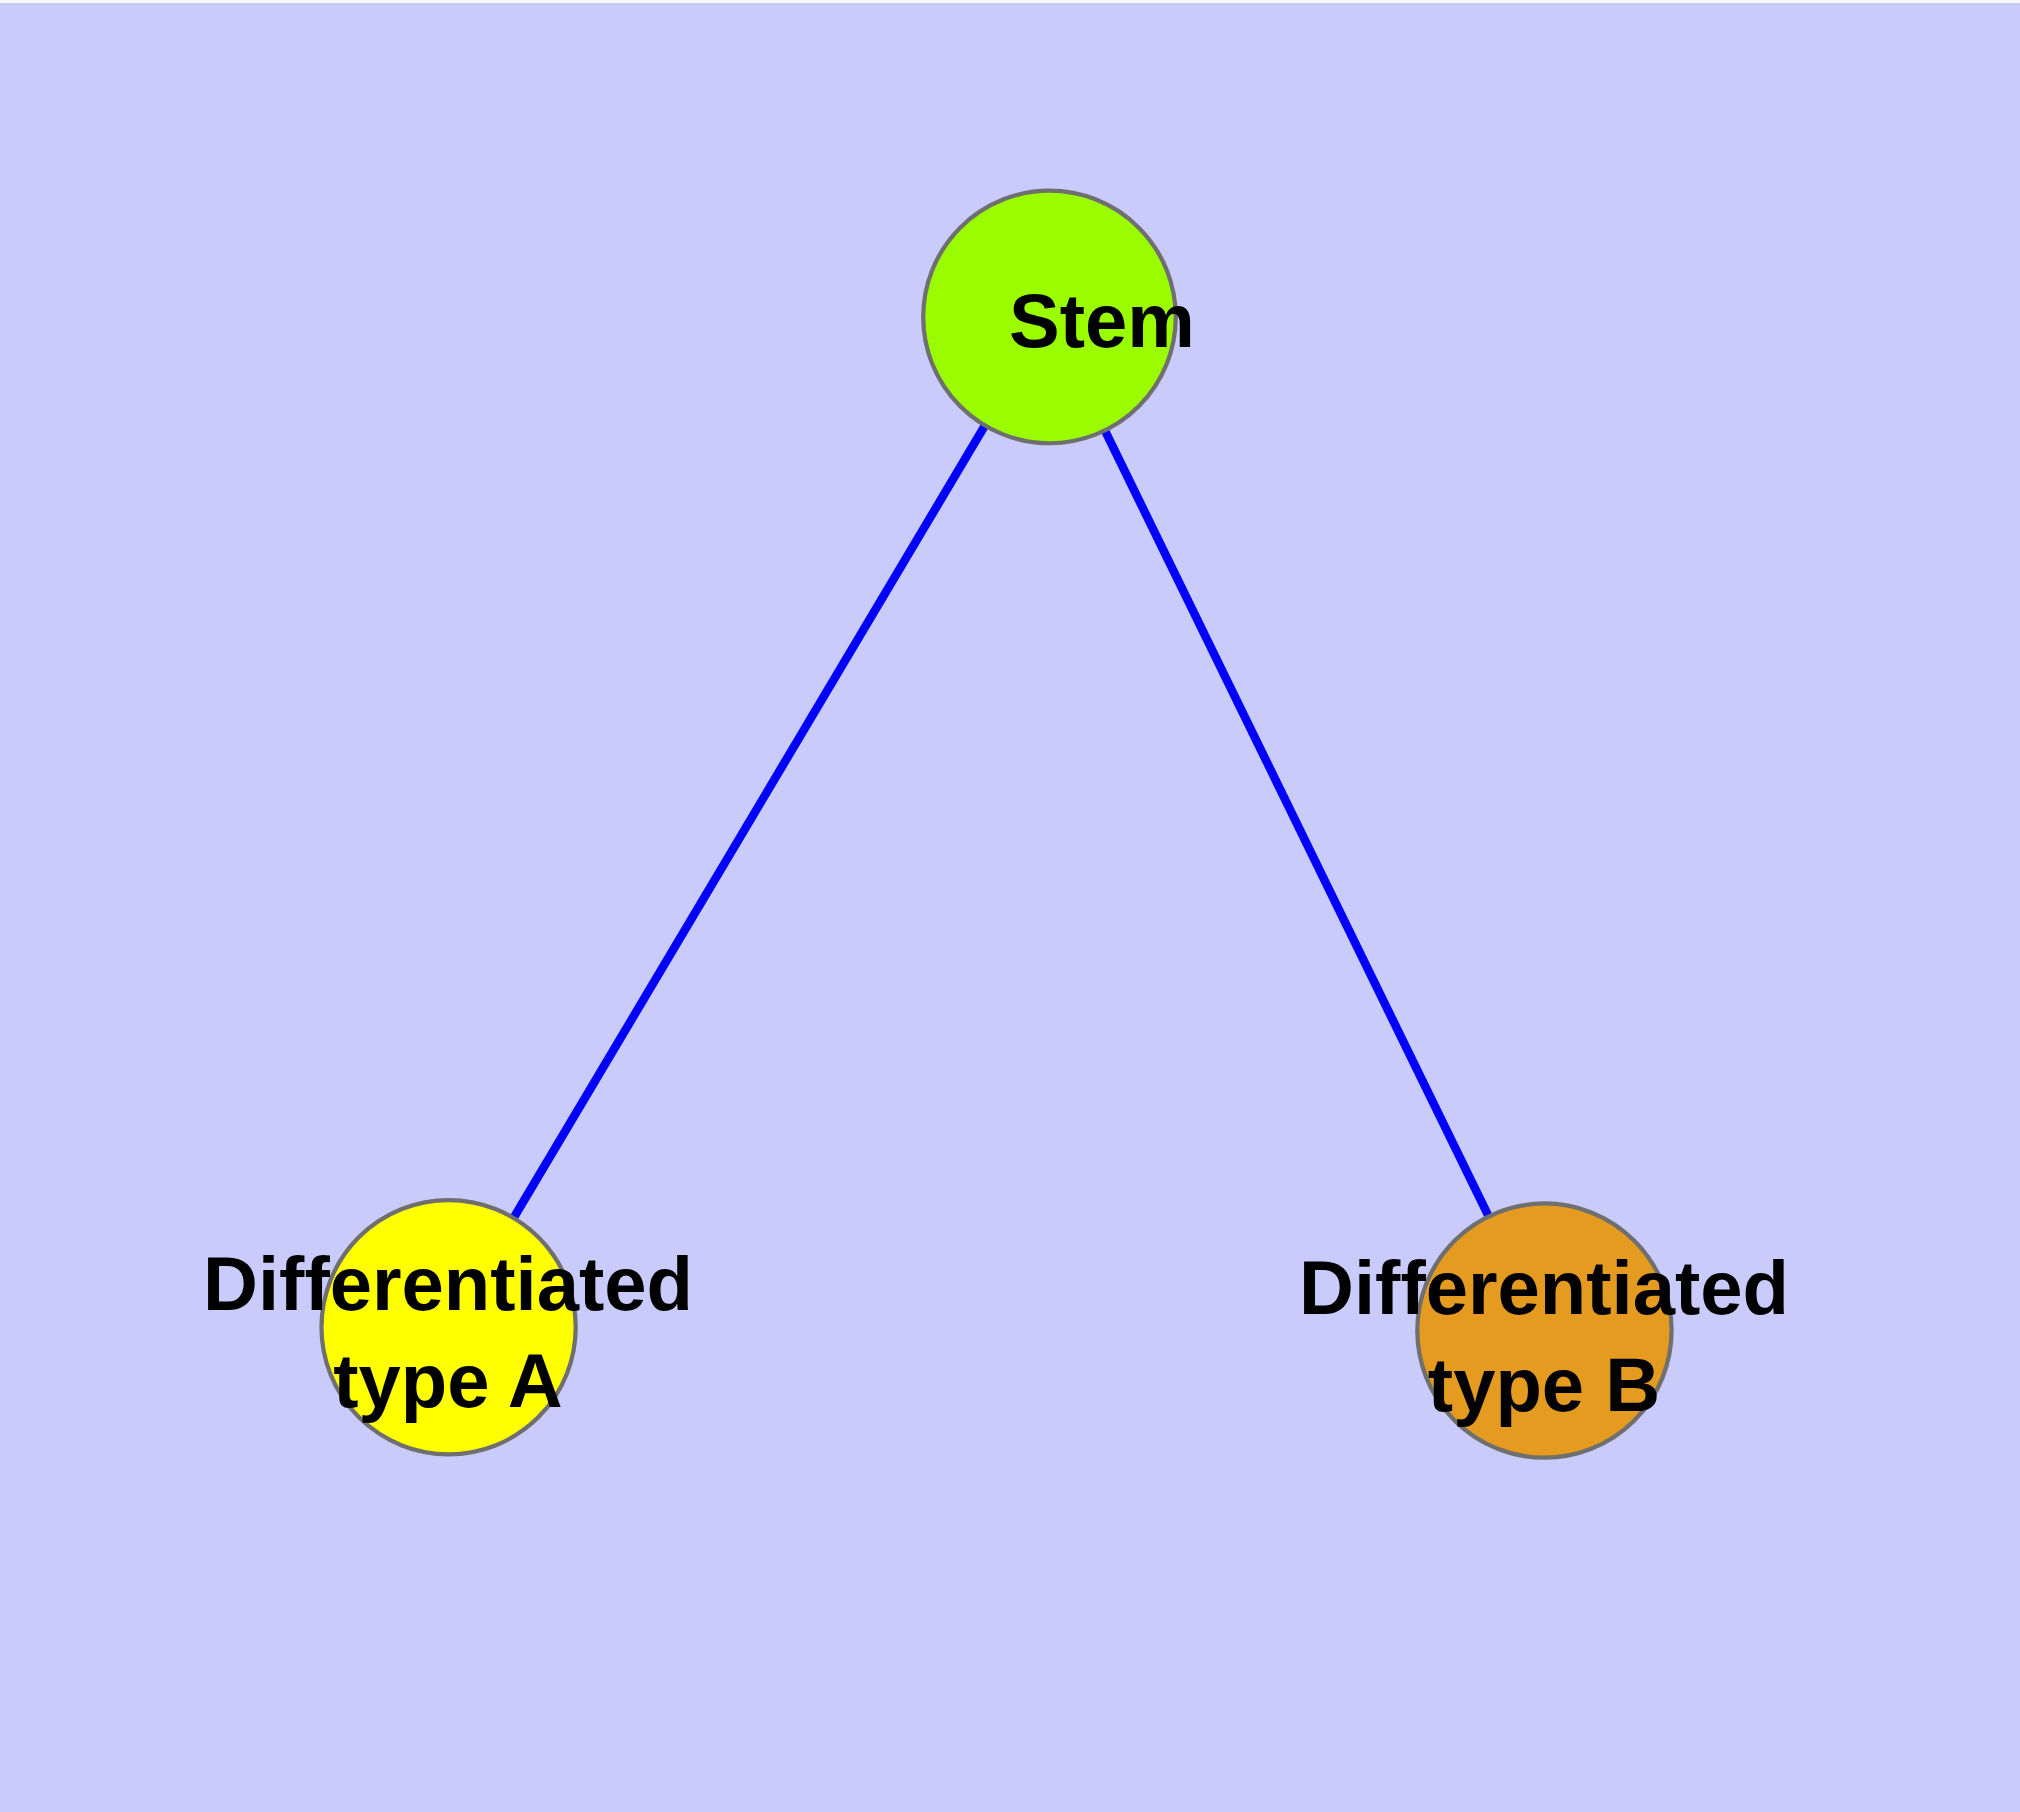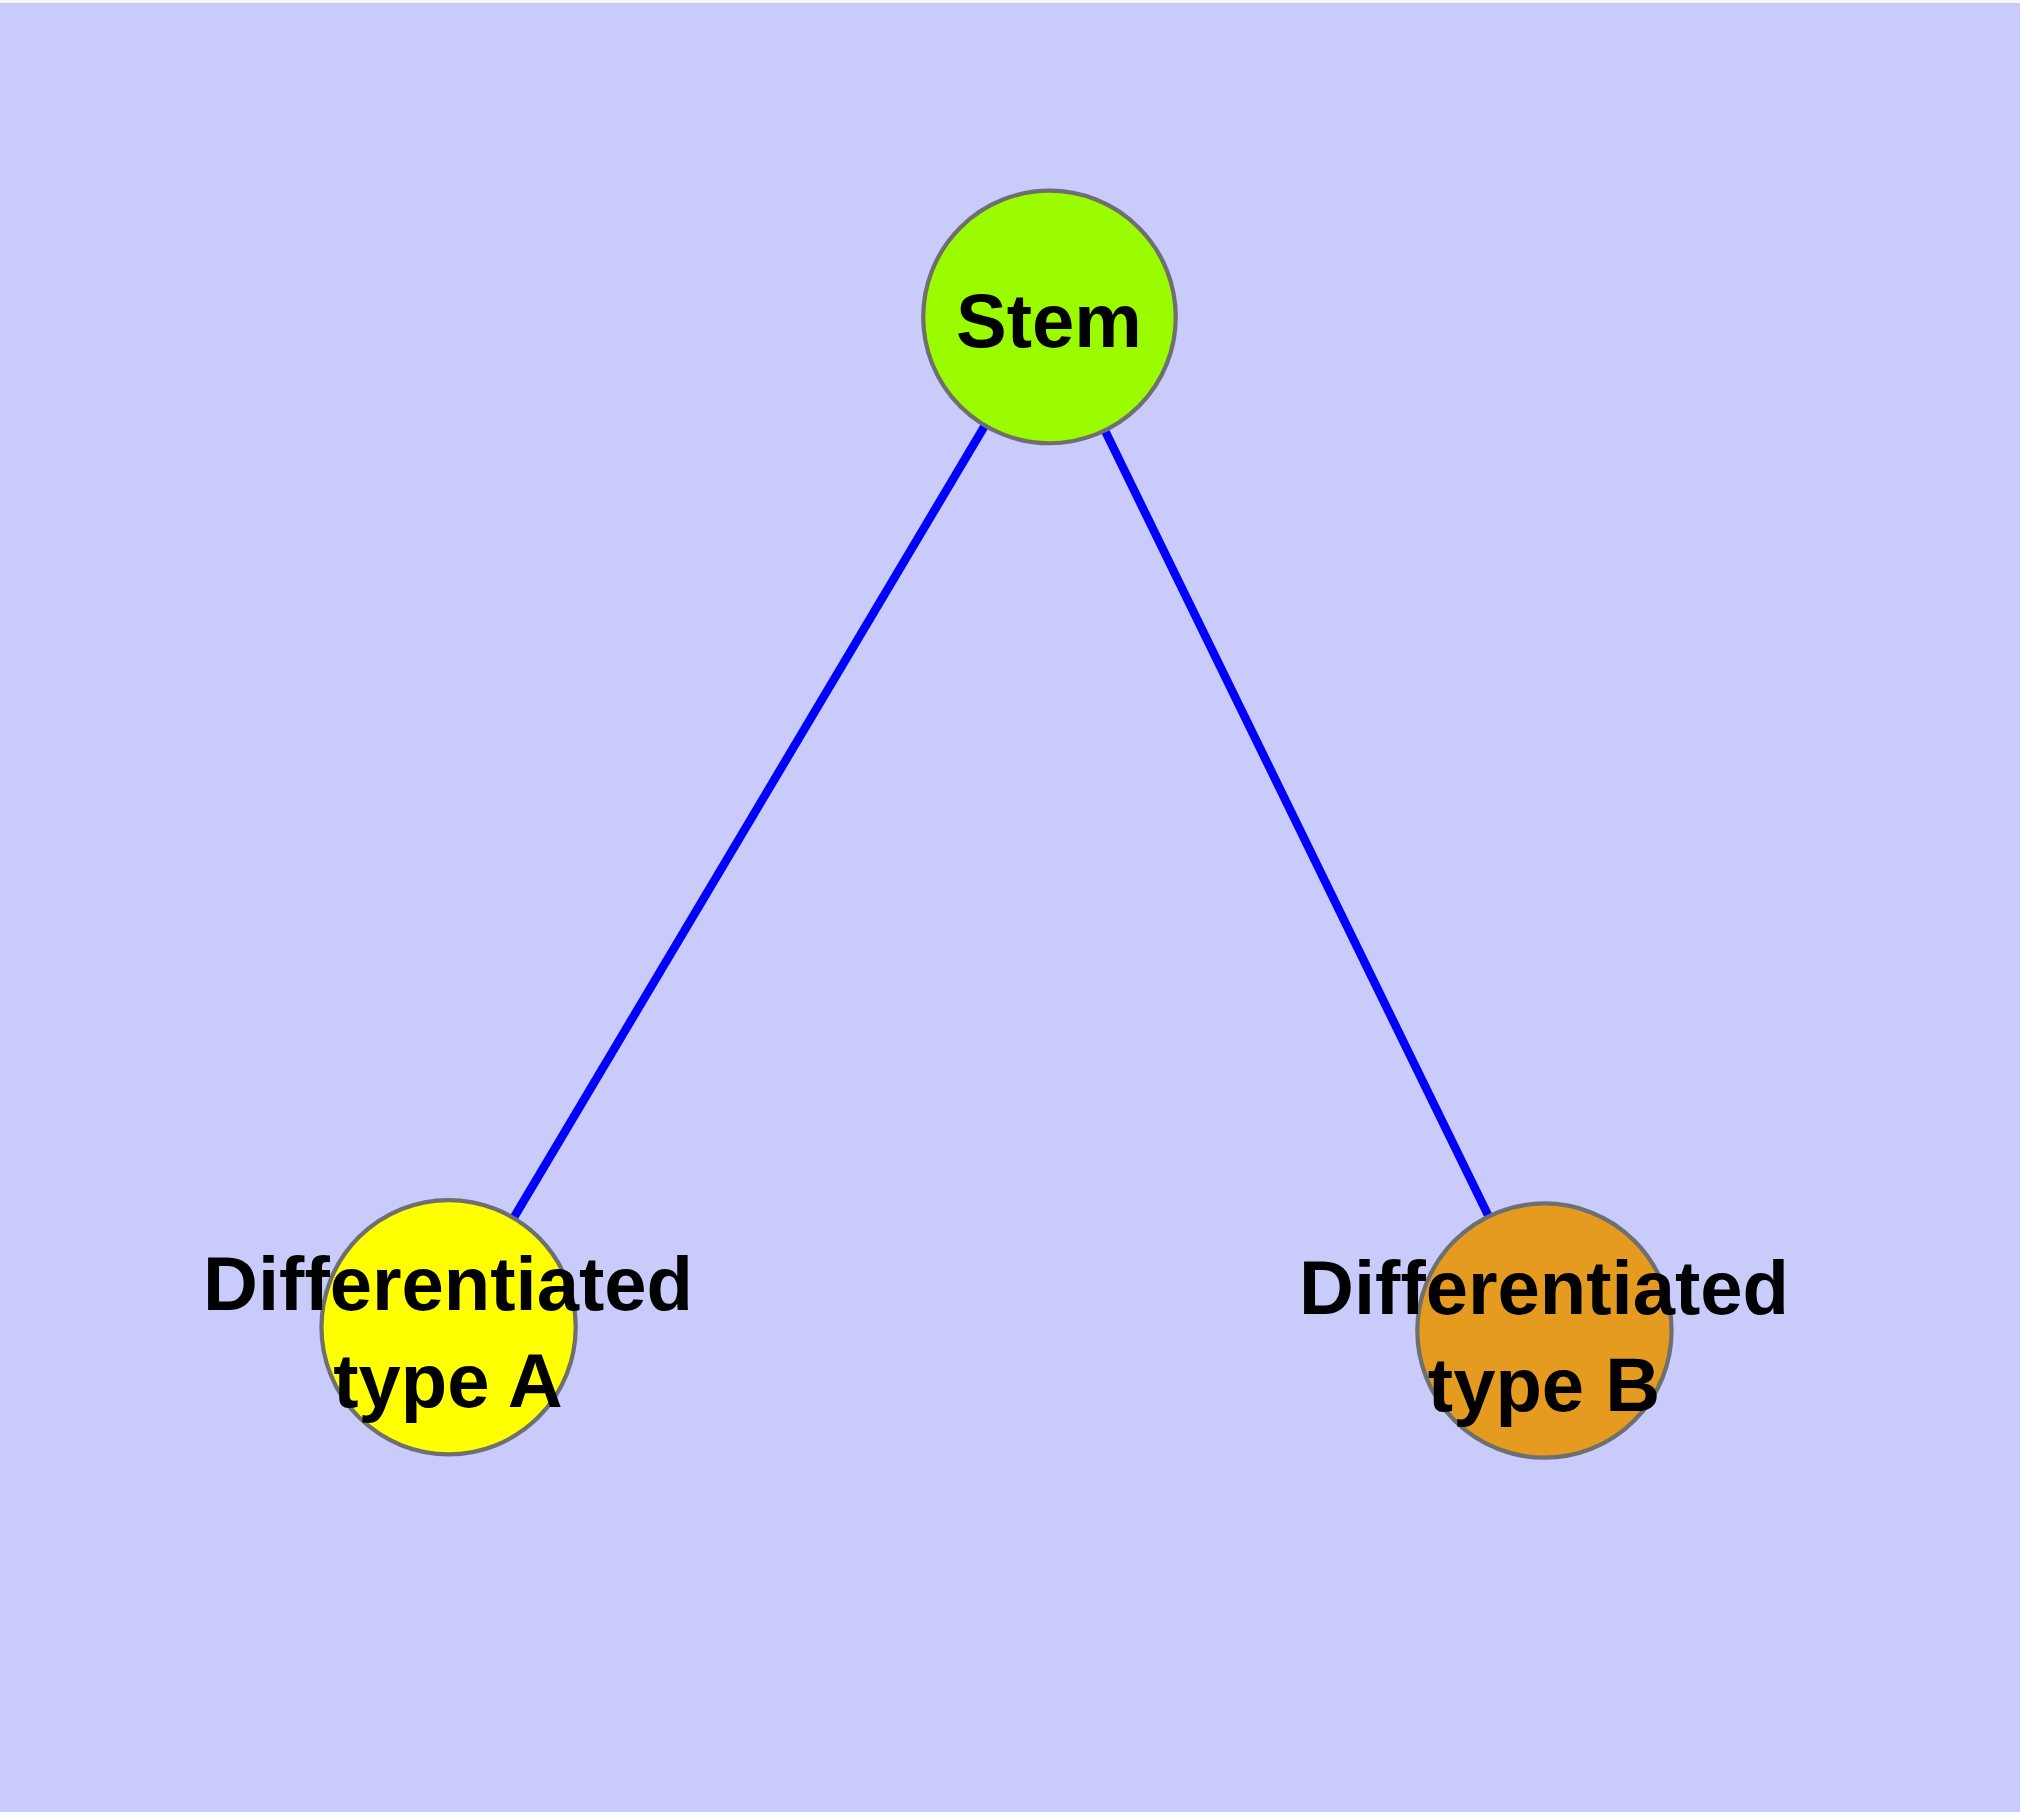--- a/index.html
+++ b/index.html
@@ -35,21 +35,21 @@
   .node-label {
     position: absolute;
     transform: translate(-50%, -50%);
     color: var(--label-text, #000000);
     font-weight: bold;
     font-size: 76px;
     line-height: 97px;
     text-align: center;
     white-space: pre-line;
   }
-  .label-stem { left: 1049px; top: 320px; }
+  .label-stem { left: 1102px; top: 320px; }
   .label-a    { left: 448px;  top: 1332px; }
   .label-b    { left: 1544px; top: 1336px; }
 </style>
 </head>
 <body>
 
 <div class="top-strip"></div>
 
 <svg class="graph" width="2021" height="1812" viewBox="0 0 2384 2138">
   <line class="edge" x1="1238" y1="374" x2="529" y2="1566"></line>

